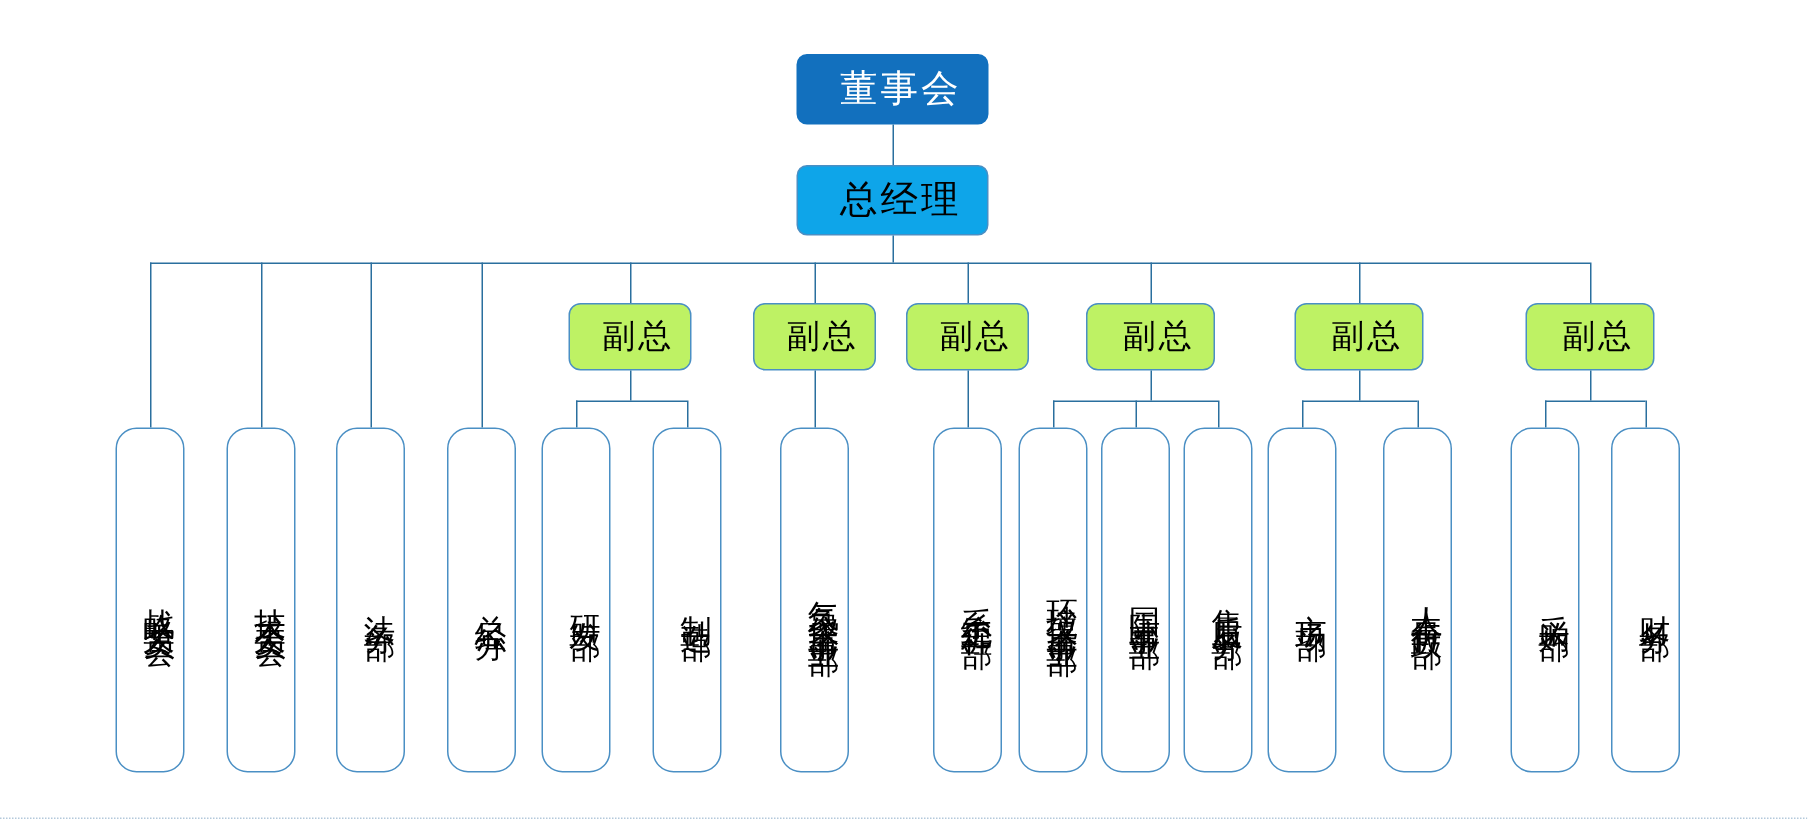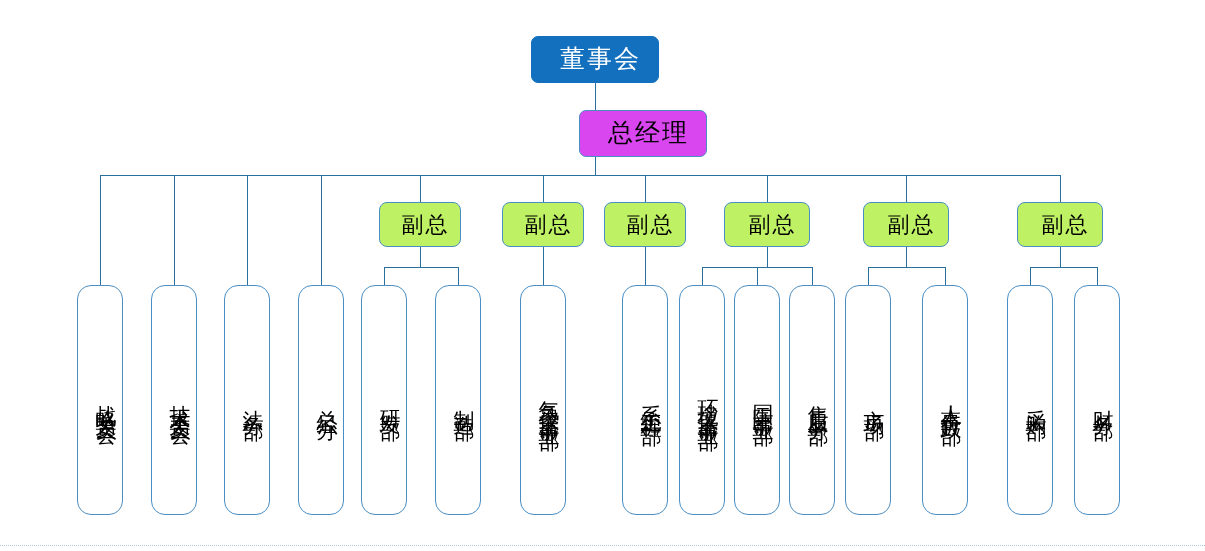--- a/index.html
+++ b/index.html
@@ -47,26 +47,25 @@
     background: #1270BE;
     border: 1.3px solid #1270BE;
     border-radius: 7px;
     color: #ffffff;
     font-size: 25px;
     letter-spacing: 2px;
     font-weight: 400;
   }
 
   .node-gm {
-    background: #d946ef;
+    background: #0ea5e9;
     border: 1.3px solid #4A8FC4;
     border-radius: 7px;
     font-size: 25px;
     letter-spacing: 2px;
-    margin-left: 48px;
   }
 
   .node-vp {
     background: #bef264;
     border: 1.3px solid #4A8FC4;
     border-radius: 8px;
     font-size: 22px;
     letter-spacing: 2px;
   }
 

